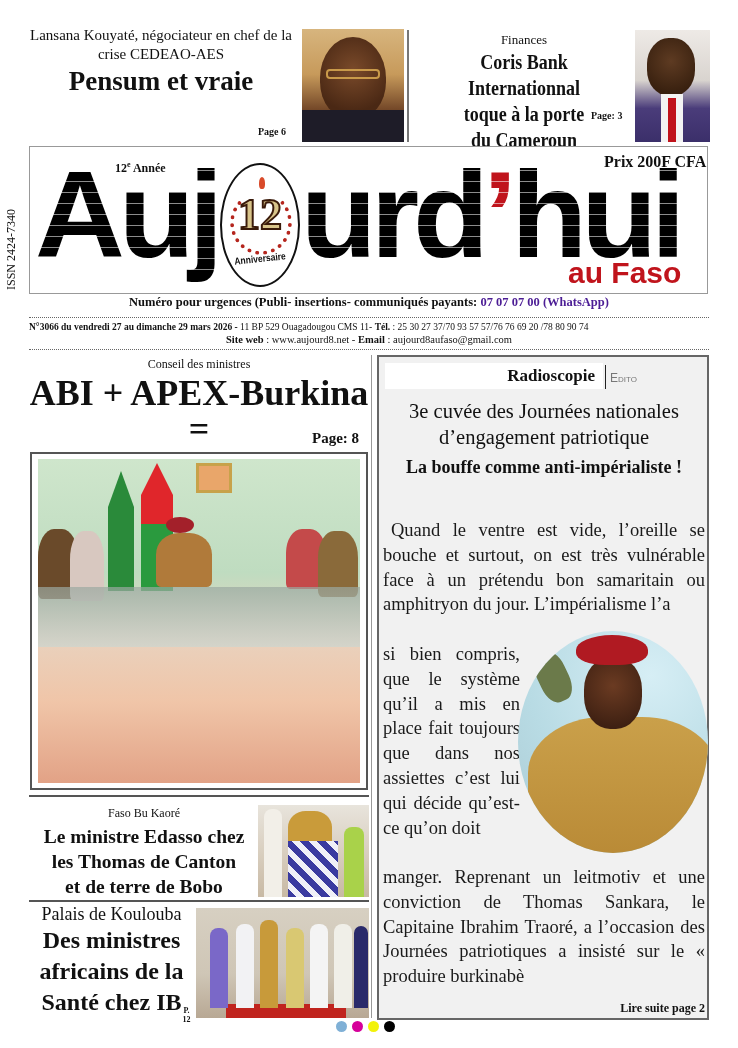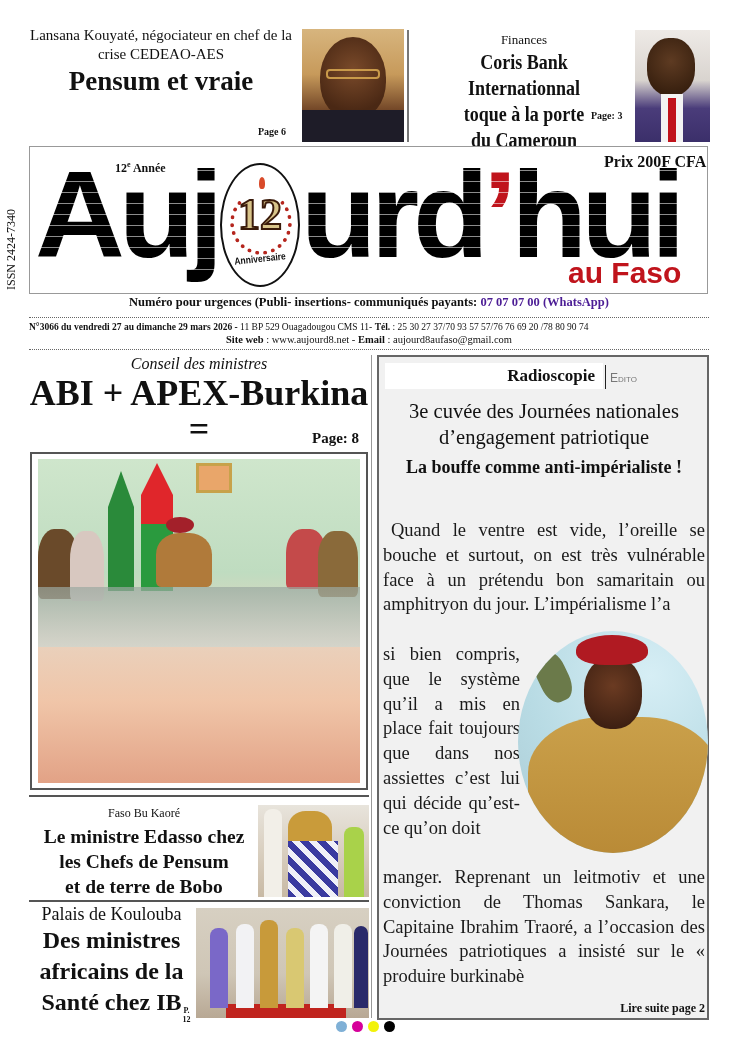--- a/index.html
+++ b/index.html
@@ -55,21 +55,21 @@
   .urgence .red { color: #4c1d95; }
   .dotline { height: 0; border-top: 1px dotted #666; }
   .dl1 { left: 29px; top: 317px; width: 680px; }
   .info1 { left: 29px; top: 322px; font-size: 9.5px; white-space: nowrap; }
   .info1 b { font-weight: bold; text-align: center; }
   .info2 { left: 0; top: 334px; width: 738px; text-align: center; font-size: 10.5px; }
   .dl2 { left: 29px; top: 349px; width: 680px; }
 
   
   .lead { left: 29px; top: 353px; width: 340px; text-align: center; }
-  .lead .kicker { font-size: 16px; line-height: 22px; font-style: italic; }
+  .lead .kicker { font-size: 12px; line-height: 22px; }
   .lead .headline { font-size: 36px; font-weight: bold; line-height: 36px; }
   .lead .page-ref { position:absolute; left:283px; top:77px; font-size: 15px; }
   .lead-photo { left: 30px; top: 452px; width: 338px; height: 338px; border: 2px solid #555; background: #fff; padding: 5px 6px; }
   .lead-photo .img { position:relative; width:100%; height:100%; overflow:hidden;
      background: linear-gradient(180deg,#cfe6cc 0%,#bfdcc0 35%,#e9d2be 55%,#f0c5a8 75%,#e2a286 100%); }
   .lead-photo .flag-g { position:absolute; left:70px; top:12px; width:26px; height:120px; background:#2a8a3a; clip-path: polygon(50% 0,100% 30%,100% 100%,0 100%,0 30%); }
   .lead-photo .flag-r { position:absolute; left:103px; top:4px; width:32px; height:128px; background: linear-gradient(180deg,#e0262b 0 48%,#2a9a3e 48% 100%); clip-path: polygon(50% 0,100% 25%,100% 100%,0 100%,0 25%); }
   .lead-photo .frame { position:absolute; left:158px; top:4px; width:36px; height:30px; border:3px solid #c7a24a; background:#e9a66a; }
   .lead-photo .table { position:absolute; left:0; top:128px; width:100%; height:60px; background: linear-gradient(180deg,#9aa8a0,#cbd6d0); opacity:.7; }
   .lead-photo .person { position:absolute; border-radius: 40% 40% 10% 10%; }
@@ -197,21 +197,21 @@
     <div class="person" style="left:280px;top:72px;width:40px;height:66px;background:#8a6a3a;"></div>
     <div class="table"></div>
   </div>
 </div>
 
 <div class="abs sep" style="top:795px;width:340px;"></div>
 <div class="abs faso">
   <div class="kicker">Faso Bu Kaoré</div>
   <div class="headline">
     <div>Le ministre Edasso chez</div>
-    <div>les Chefs de Pensum</div>
+    <div>les Thomas de Canton</div>
     <div>et de terre de Bobo</div>
   </div>
 </div>
 <div class="abs faso-photo">
   <div class="man"></div>
     <div class="throne"></div>
     <div class="robe"></div>
     <div class="woman"></div>
 </div>
 

